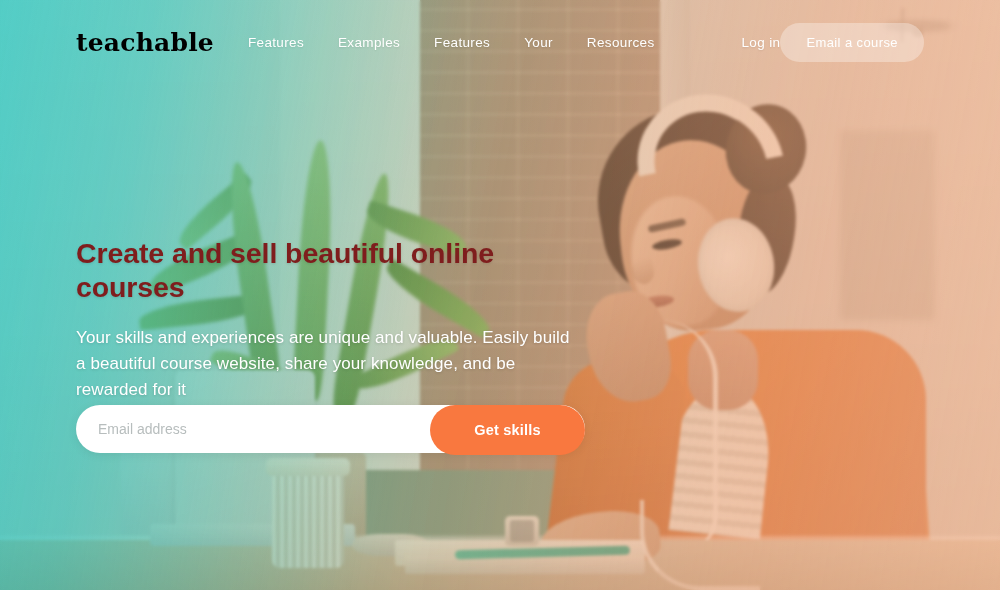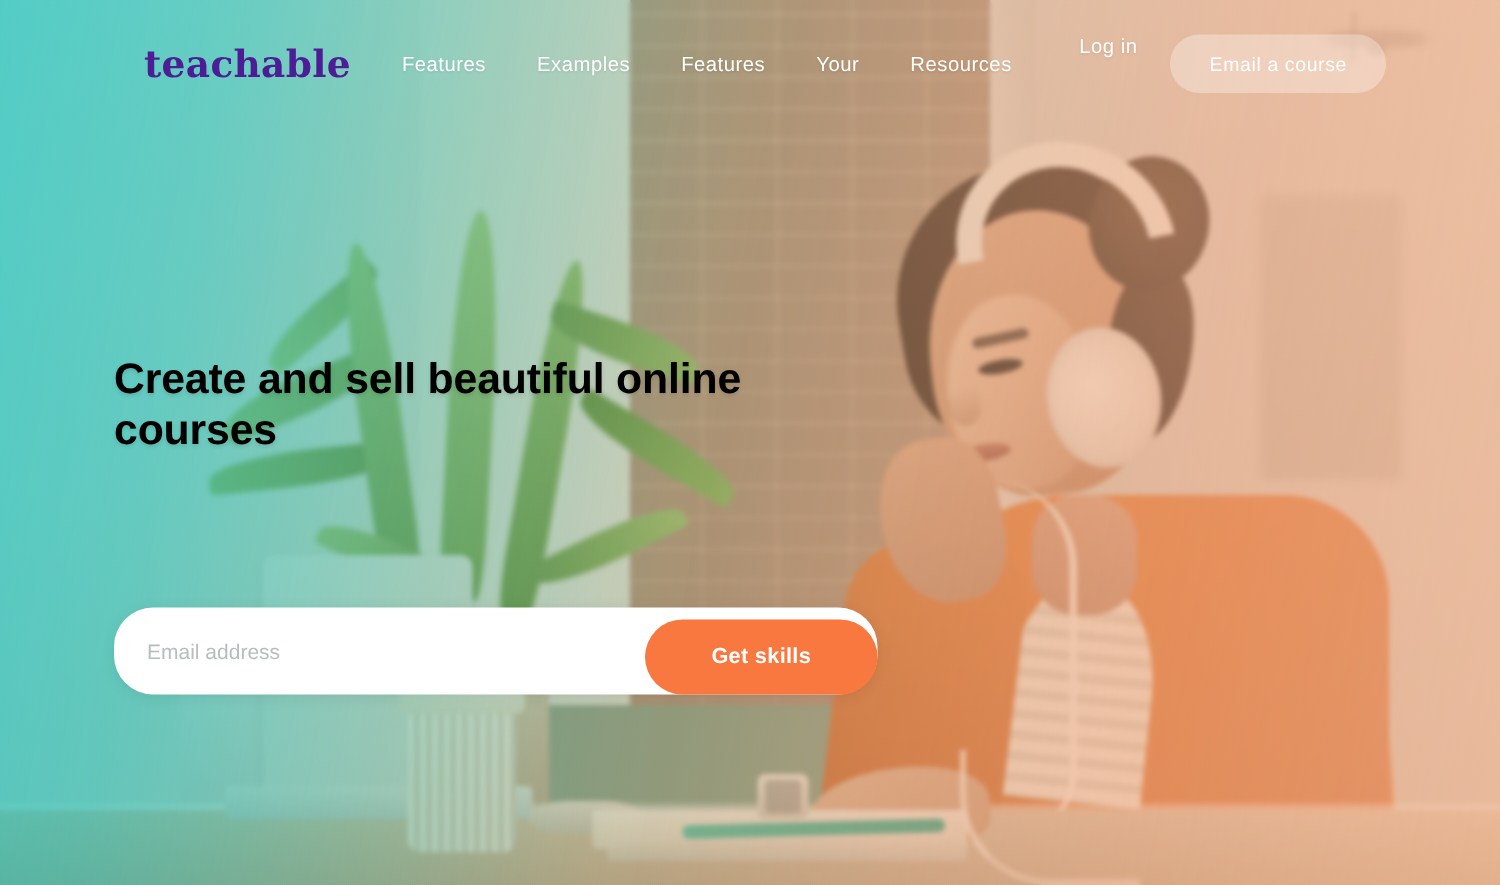--- a/index.html
+++ b/index.html
@@ -186,62 +186,62 @@
   }
   .warm { position:absolute; inset:0;
     background:linear-gradient(100deg, rgba(70,200,192,.30) 0%, rgba(255,255,255,0) 42%, rgba(255,190,150,.30) 100%); }
 
   
   .nav {
     position:absolute; left:0; top:0; width:1000px; height:84px;
     display:flex; align-items:center; padding:0 76px; z-index:20;
   }
   .logo {
-    color:#4c1d95; font-size:25px; letter-spacing:.2px;
+    color:#000000; font-size:25px; letter-spacing:.2px;
     font-family:"DejaVu Serif", serif; font-weight:700;
-    margin-right:34px; line-height:1;margin-left:20px;
+    margin-right:34px; line-height:1;
   }
   .nav-links { display:flex; align-items:center; gap:34px; }
   .nav-link {
     color:#fff; font-size:13.5px; letter-spacing:.35px;
     text-decoration:none; white-space:nowrap; cursor:pointer;
     text-shadow:0 1px 2px rgba(0,0,0,.10);
   }
-  .nav-right { margin-left:auto; display:flex; align-items:flex-start; gap:22px; }
+  .nav-right { margin-left:auto; display:flex; align-items:center; }
   .login {
     color:#fff; font-size:13.5px; letter-spacing:.35px; text-decoration:none; cursor:pointer;
     text-shadow:0 1px 2px rgba(0,0,0,.10);
   }
   .create-btn {
     background:rgba(255,255,255,.32);
     color:#fff; font-size:13px; letter-spacing:.4px;
     border:none; border-radius:22px;
     padding:12px 26px; cursor:pointer;
     white-space:nowrap;
   }
 
   
   .content { position:absolute; left:76px; top:236px; width:520px; z-index:20; }
   h1.headline {
-    color:#000000; font-size:28.5px; font-weight:700;
+    color:#7f1d1d; font-size:28.5px; font-weight:700;
     letter-spacing:-.1px; line-height:1.2; margin-bottom:21px;
     text-shadow:0 1px 3px rgba(0,0,0,.13);
   }
   p.subhead {
     color:#fff; font-size:17px; line-height:1.52; font-weight:400;
     letter-spacing:.1px; text-shadow:0 1px 3px rgba(0,0,0,.16);
     width:500px;
   }
 
   
   .signup {
     position:absolute; left:76px; top:405px; z-index:20;
-    width:509px; height:58px;
+    width:509px; height:48px;
     background:#fff; border-radius:26px;
-    display:flex; align-items:flex-end;
+    display:flex; align-items:flex-start;
     box-shadow:0 2px 10px rgba(0,0,0,.08);
   }
   .email-input {
     flex:1; height:100%; border:none; outline:none; background:transparent;
     padding:0 22px; font-size:14px; color:#555;
     font-family:"Liberation Sans", sans-serif; border-radius:26px;
   }
   .email-input::placeholder { color:#b7bdbd; }
   .get-started {
     height:50px; min-width:155px; border:none; cursor:pointer;
@@ -330,20 +330,21 @@
       <a class="nav-link">Resources</a>
     </div>
     <div class="nav-right">
       <a class="login">Log in</a>
       <button class="create-btn">Email a course</button>
     </div>
   </nav>
 
   <div class="content">
     <h1 class="headline">Create and sell beautiful online courses</h1>
+    <p class="subhead">Your skills and experiences are unique and valuable. Easily build a beautiful course website, share your knowledge, and be rewarded for it</p>
   </div>
 
   <form class="signup">
     <input class="email-input" type="text" placeholder="Email address" style="">
     <button class="get-started" type="submit">Get skills</button>
   </form>
 
 </div>
 
 </body></html>

